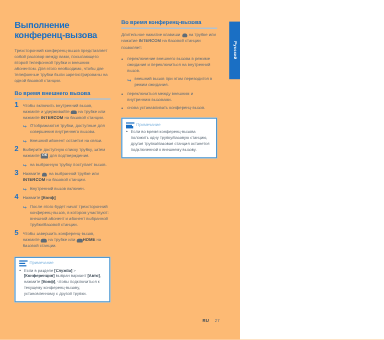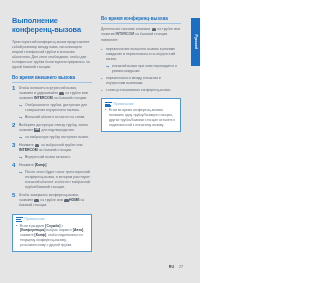--- a/index.html
+++ b/index.html
@@ -11,21 +11,21 @@
     height: 283px;
     background: #ffffff;
     font-family: "Liberation Sans", sans-serif;
     overflow: hidden;
     position: relative;
   }
 
   .page {
     position: absolute;
     inset: 0;
-    background: #e5e5e5;
+    background: #fdba74;
   }
 
   
   .lang-tab {
     position: absolute;
     right: 0px;
     top: 18px;
     width: 9px;
     height: 48px;
     background: #1a6fc4;

